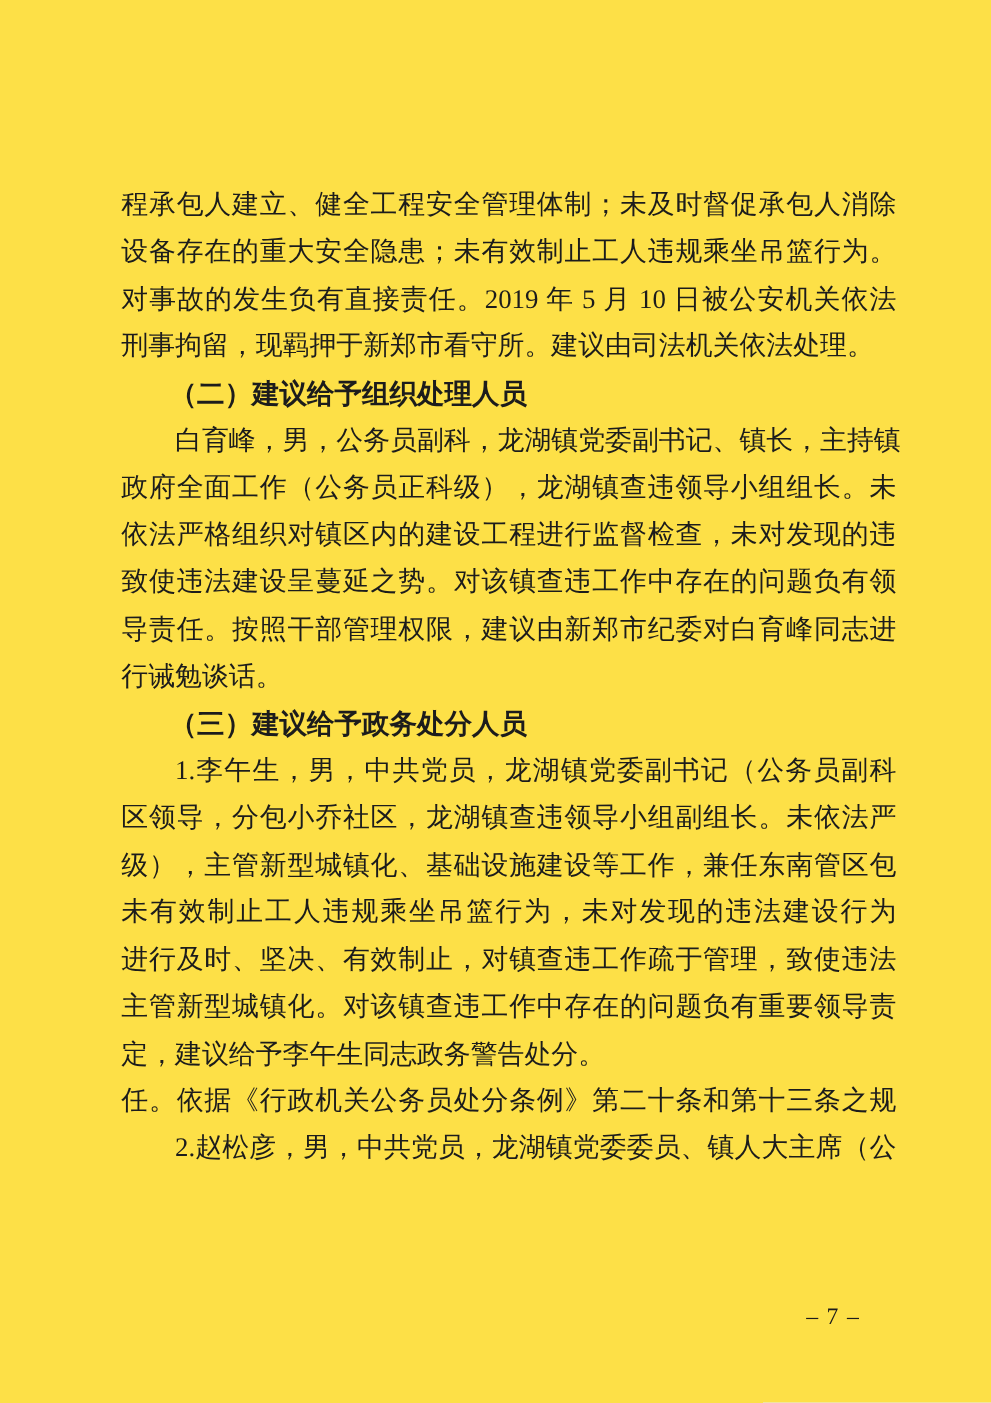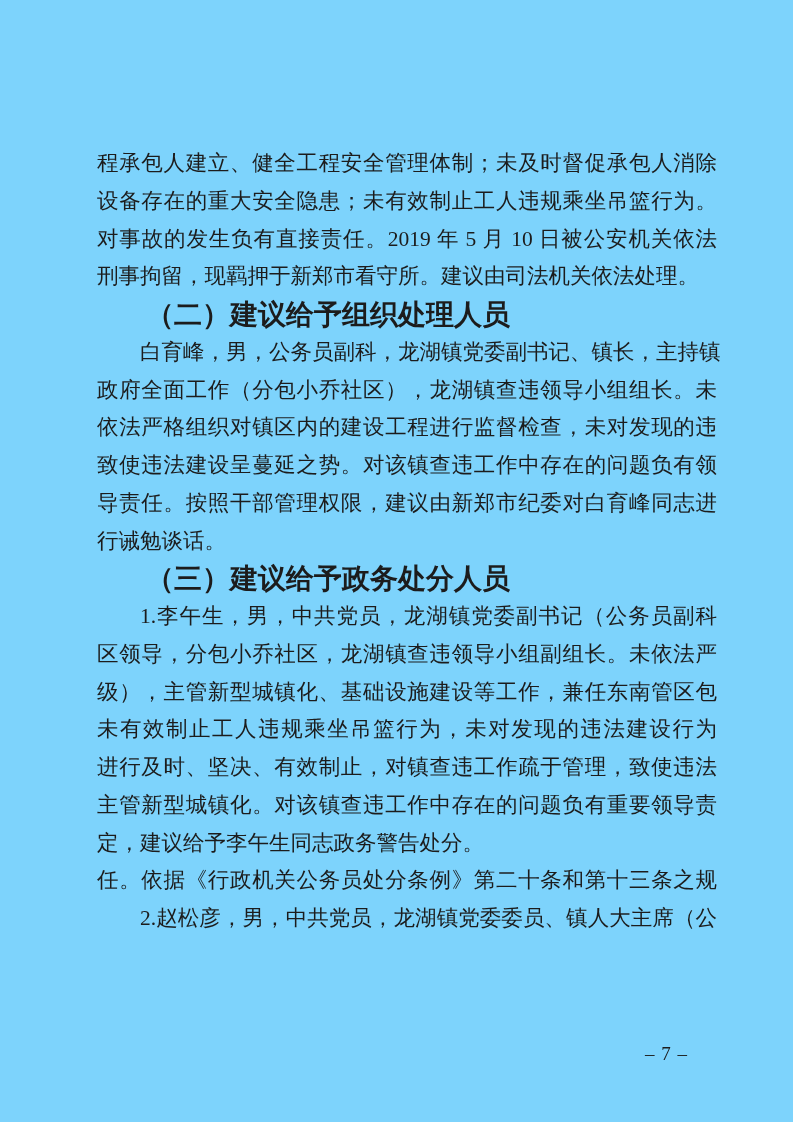--- a/index.html
+++ b/index.html
@@ -2,21 +2,21 @@
 <html><head>
 <meta charset="utf-8">
 <style>
   * { margin: 0; padding: 0; box-sizing: border-box; }
   html, body { background: #e8e8e8; }
   .page {
     position: relative;
     width: 793px;
     height: 1122px;
     margin: 0 auto;
-    background: #7dd3fc;
+    background: #fde047;
     overflow: hidden;
     font-family: "Liberation Serif", "DejaVu Serif", serif;
     color: #1c1c1c;
   }
   .content {
     position: absolute;
     left: 97px;
     top: 145px;
     width: 620px;
   }
@@ -29,21 +29,21 @@
     text-align-last: justify;
     overflow: visible;
   }
   .ln.first { text-indent: 2em; }
   .ln.plast { text-align: right; text-align-last: left; }
   .ln.heading {
     text-align: left;
     text-align-last: left;
     text-indent: 1.75em;
     font-weight: bold;
-    font-size: 28px;
+    font-size: 22px;
   }
   .footer-num {
     position: absolute;
     left: 645px;
     top: 1042px;
     font-size: 19px;
     line-height: 24px;
     color: #1c1c1c;
     letter-spacing: 1px;
     font-family: "Liberation Serif", "DejaVu Serif", serif;
@@ -53,21 +53,21 @@
 <body>
 
 <div class="page">
   <div class="content">
     <div class="ln">程承包人建立、健全工程安全管理体制；未及时督促承包人消除</div>
     <div class="ln">设备存在的重大安全隐患；未有效制止工人违规乘坐吊篮行为。</div>
     <div class="ln">对事故的发生负有直接责任。2019 年 5 月 10 日被公安机关依法</div>
     <div class="ln plast">刑事拘留，现羁押于新郑市看守所。建议由司法机关依法处理。</div>
     <div class="ln heading">（二）建议给予组织处理人员</div>
     <div class="ln first">白育峰，男，公务员副科，龙湖镇党委副书记、镇长，主持镇</div>
-    <div class="ln">政府全面工作（分包小乔社区），龙湖镇查违领导小组组长。未</div>
+    <div class="ln">政府全面工作（公务员正科级），龙湖镇查违领导小组组长。未</div>
     <div class="ln">依法严格组织对镇区内的建设工程进行监督检查，未对发现的违</div>
     <div class="ln">致使违法建设呈蔓延之势。对该镇查违工作中存在的问题负有领</div>
     <div class="ln">导责任。按照干部管理权限，建议由新郑市纪委对白育峰同志进</div>
     <div class="ln plast">行诫勉谈话。</div>
     <div class="ln heading">（三）建议给予政务处分人员</div>
     <div class="ln first">1.李午生，男，中共党员，龙湖镇党委副书记（公务员副科</div>
     <div class="ln">区领导，分包小乔社区，龙湖镇查违领导小组副组长。未依法严</div>
     <div class="ln">级），主管新型城镇化、基础设施建设等工作，兼任东南管区包</div>
     <div class="ln">未有效制止工人违规乘坐吊篮行为，未对发现的违法建设行为</div>
     <div class="ln">进行及时、坚决、有效制止，对镇查违工作疏于管理，致使违法</div>

